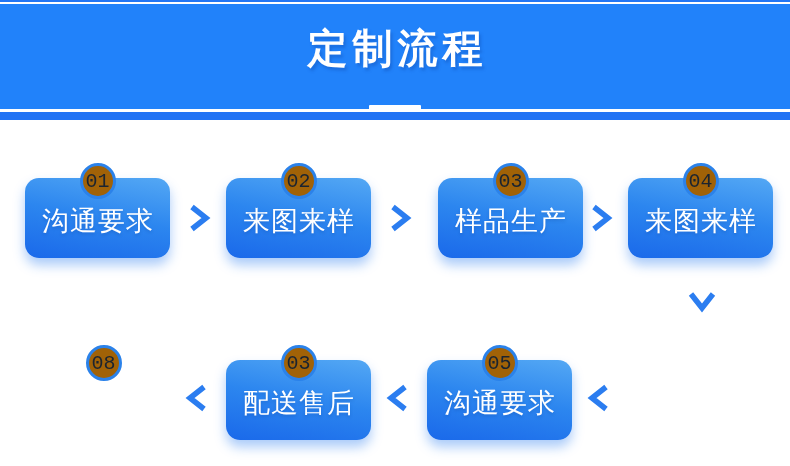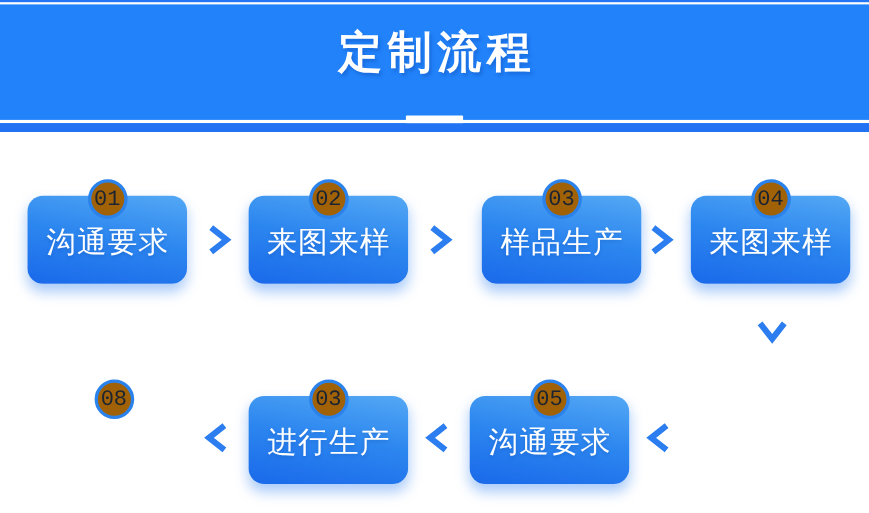--- a/index.html
+++ b/index.html
@@ -176,21 +176,21 @@
 
   <div class="arrow a-r2 a-g1">
     <svg viewBox="0 0 32 32">
         <path d="M22 5 L8 16 L22 27" fill="none" stroke="#2b7df0" stroke-width="5.5"></path>
       </svg>
   </div>
 
   <div class="step r2c2">
     <div class="step-circle">03</div>
     <div class="step-box">
-      <span class="step-label">进行生产</span>
+      <span class="step-label">配送售后</span>
     </div>
   </div>
 
   <div class="arrow a-r2 a-g2">
     <svg viewBox="0 0 32 32">
         <path d="M22 5 L8 16 L22 27" fill="none" stroke="#2b7df0" stroke-width="5.5"></path>
       </svg>
   </div>
 
   <div class="step r2c3">

